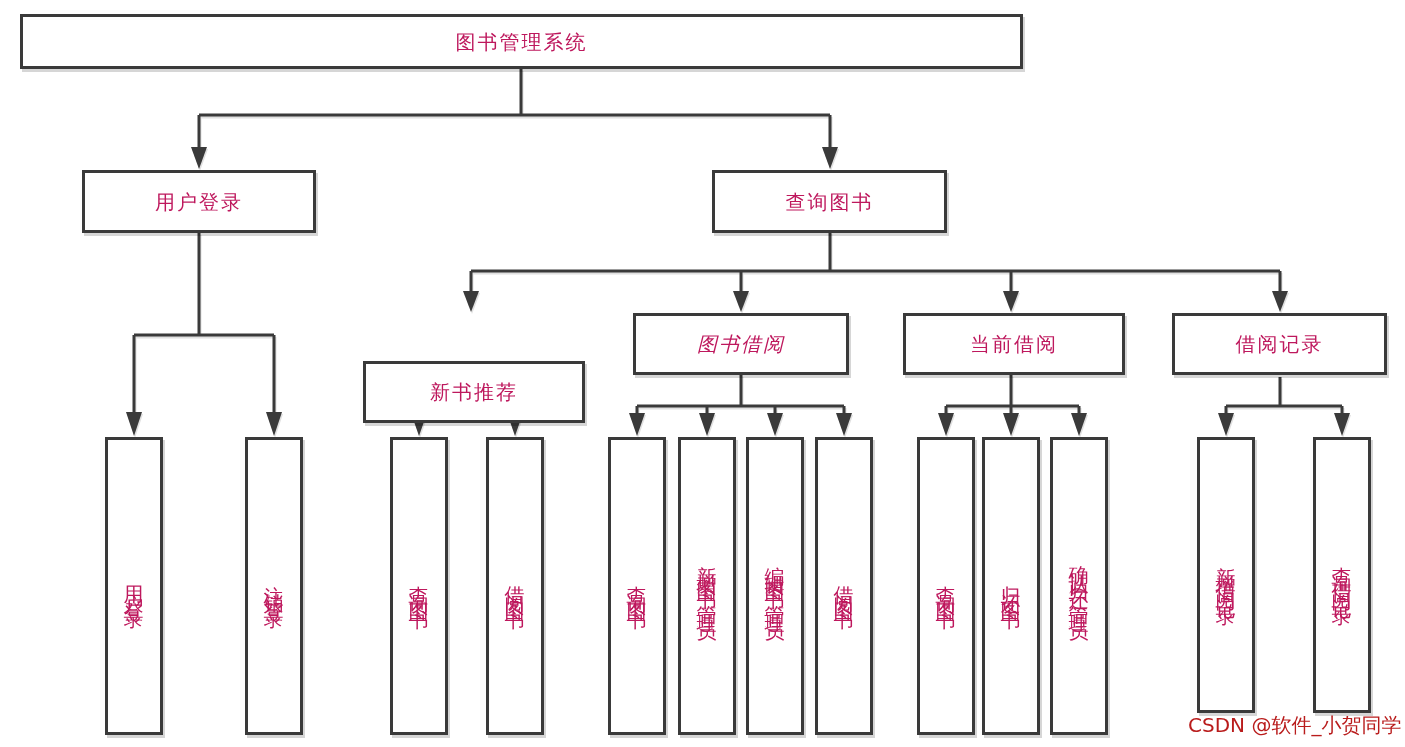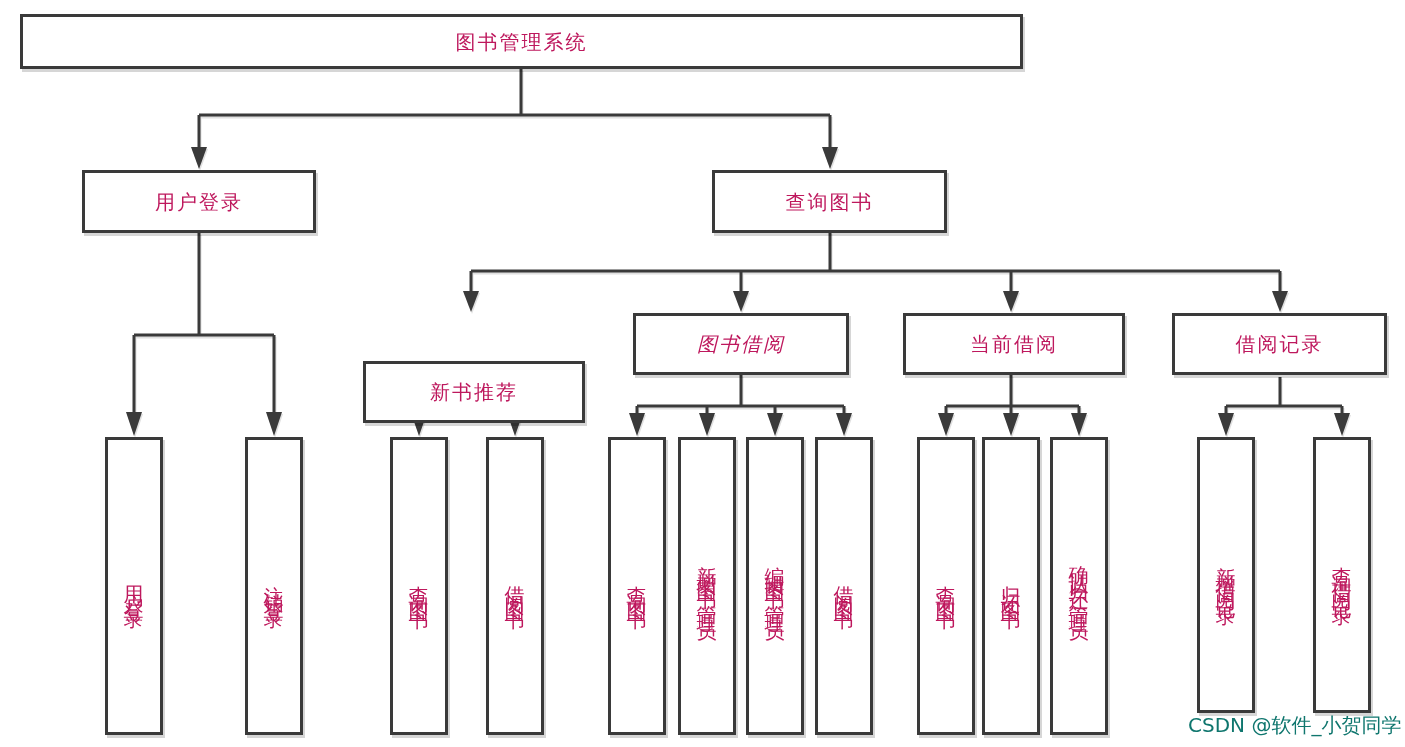--- a/index.html
+++ b/index.html
@@ -12,21 +12,21 @@
   .node{
     position:absolute;box-sizing:border-box;background:#ffffff;
     border:3px solid #3a3a3a;box-shadow:2px 3px 0 rgba(0,0,0,0.16);
     display:flex;align-items:center;justify-content:center;
     font-size:20px;color:#be185d;text-align:center;line-height:1;
     letter-spacing:2px;
   }
   .v{writing-mode:vertical-rl;letter-spacing:8px;}
   #watermark{
     position:absolute;left:1188px;top:712px;width:215px;
-    font-size:20px;color:#0f766e;letter-spacing:0;white-space:nowrap;
+    font-size:20px;color:#b91c1c;letter-spacing:0;white-space:nowrap;
     text-shadow:1px 1px 0 #ffffff;
   }
 </style>
 </head>
 <body>
 
 <div id="canvas">
 
   <svg id="wires" viewBox="0 0 1405 747" xmlns="http://www.w3.org/2000/svg" aria-hidden="true">
     <path d="M521 69 V115 M199 115 H830 M199 115 V149 M830 115 V149" stroke="#3a3a3a" stroke-width="3" fill="none"></path>

